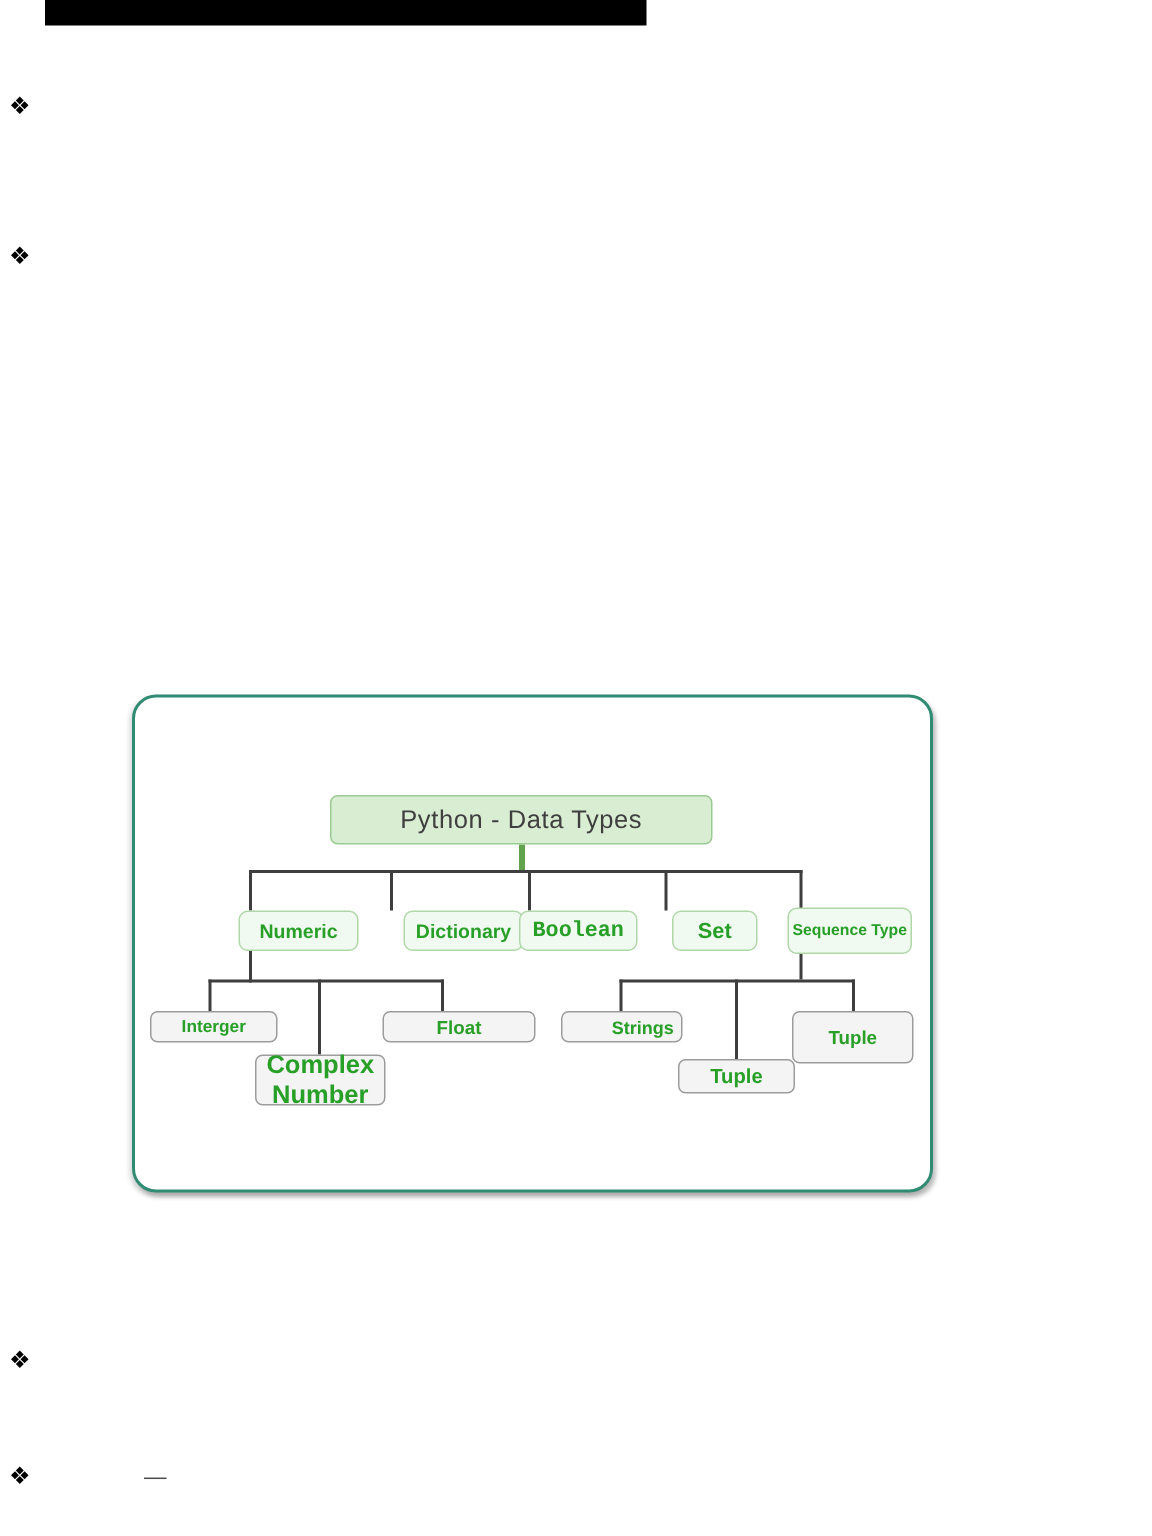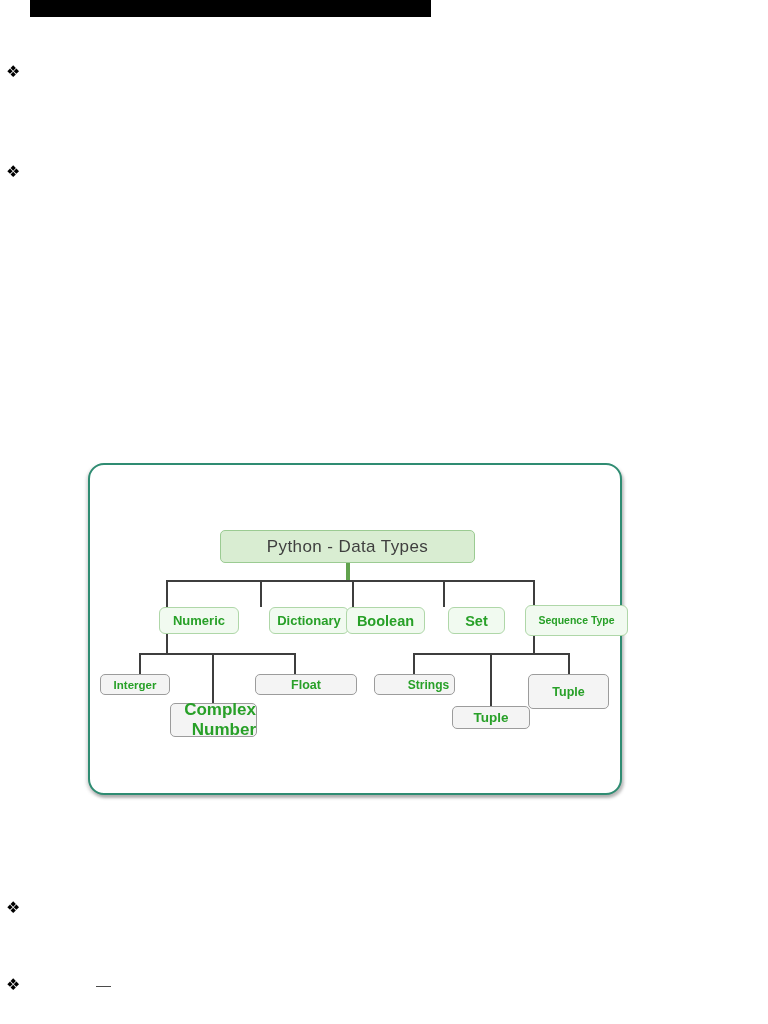--- a/index.html
+++ b/index.html
@@ -16,36 +16,36 @@
   .dash{position:absolute;left:96px;top:976px;font-size:15px;line-height:17px;color:#4b4b4b;}
   
   .card{
     position:absolute;left:88px;top:463px;width:530px;height:328px;background:#fff;
     border:2px solid var(--card-border,#2f8c72);border-radius:16px;
     box-shadow:2px 3px 3px rgba(110,110,110,.45), -2px 2px 3px rgba(140,140,140,.28);
   }
   
   .node{
     position:absolute;display:flex;align-items:center;justify-content:center;
-    text-align:right;box-sizing:border-box;border-radius:6px;
+    text-align:center;box-sizing:border-box;border-radius:6px;
     font-weight:bold;color:var(--green,#28a028);
   }
   .node-root{
     left:220px;top:530px;width:255px;height:33px;
     background:var(--title-fill,#d9edd2);border:1.5px solid #9bcb92;
     font-weight:400;color:#3f3f3f;font-size:17px;letter-spacing:.4px;border-radius:5px;
   }
   .l2{top:607px;height:27px;background:var(--node-fill,#f1faf0);border:1.5px solid #afd7a8;font-size:13px;margin-left:32px;}
   .n-numeric{left:127px;width:80px;}
   .n-dictionary{left:237px;width:80px;}
-  .n-boolean{left:314px;width:79px;font-size:14.5px;}
+  .n-boolean{left:314px;width:79px;font-size:14.5px;font-family:Liberation Mono, monospace;}
   .n-set{left:416px;width:57px;font-size:14.5px;}
-  .n-seqtype{left:493px;width:103px;top:605px;height:31px;font-size:10.5px;line-height:1.18;}
+  .n-seqtype{left:493px;width:83px;top:605px;height:31px;font-size:10.5px;line-height:1.18;}
   .l3{background:var(--leaf-fill,#f4f4f4);border:1.5px solid #9c9c9c;border-radius:5px;font-size:11.5px;}
-  .n-interger{left:100px;top:674px;width:70px;height:21px;}
+  .n-interger{left:100px;top:674px;width:85px;height:21px;}
   .n-float{left:255px;top:674px;width:102px;height:21px;font-size:12.5px;}
   .n-complex{left:170px;top:703px;width:87px;height:34px;font-size:17px;line-height:1.2;}
   .n-strings{left:374px;top:674px;width:81px;height:21px;font-size:12px;padding-left:28px;}
   .n-tuple{left:528px;top:674px;width:81px;height:35px;font-size:12.5px;}
   .n-list{left:452px;top:706px;width:78px;height:23px;font-size:13.5px;}
   
   .line{position:absolute;background:#3e3e3e;}
   .h{height:2px;} .v{width:2px;}
   .stub{position:absolute;left:346px;top:563px;width:4px;height:17px;background:#61a24d;}
   .hl1{left:166px;top:580px;width:369px;}

